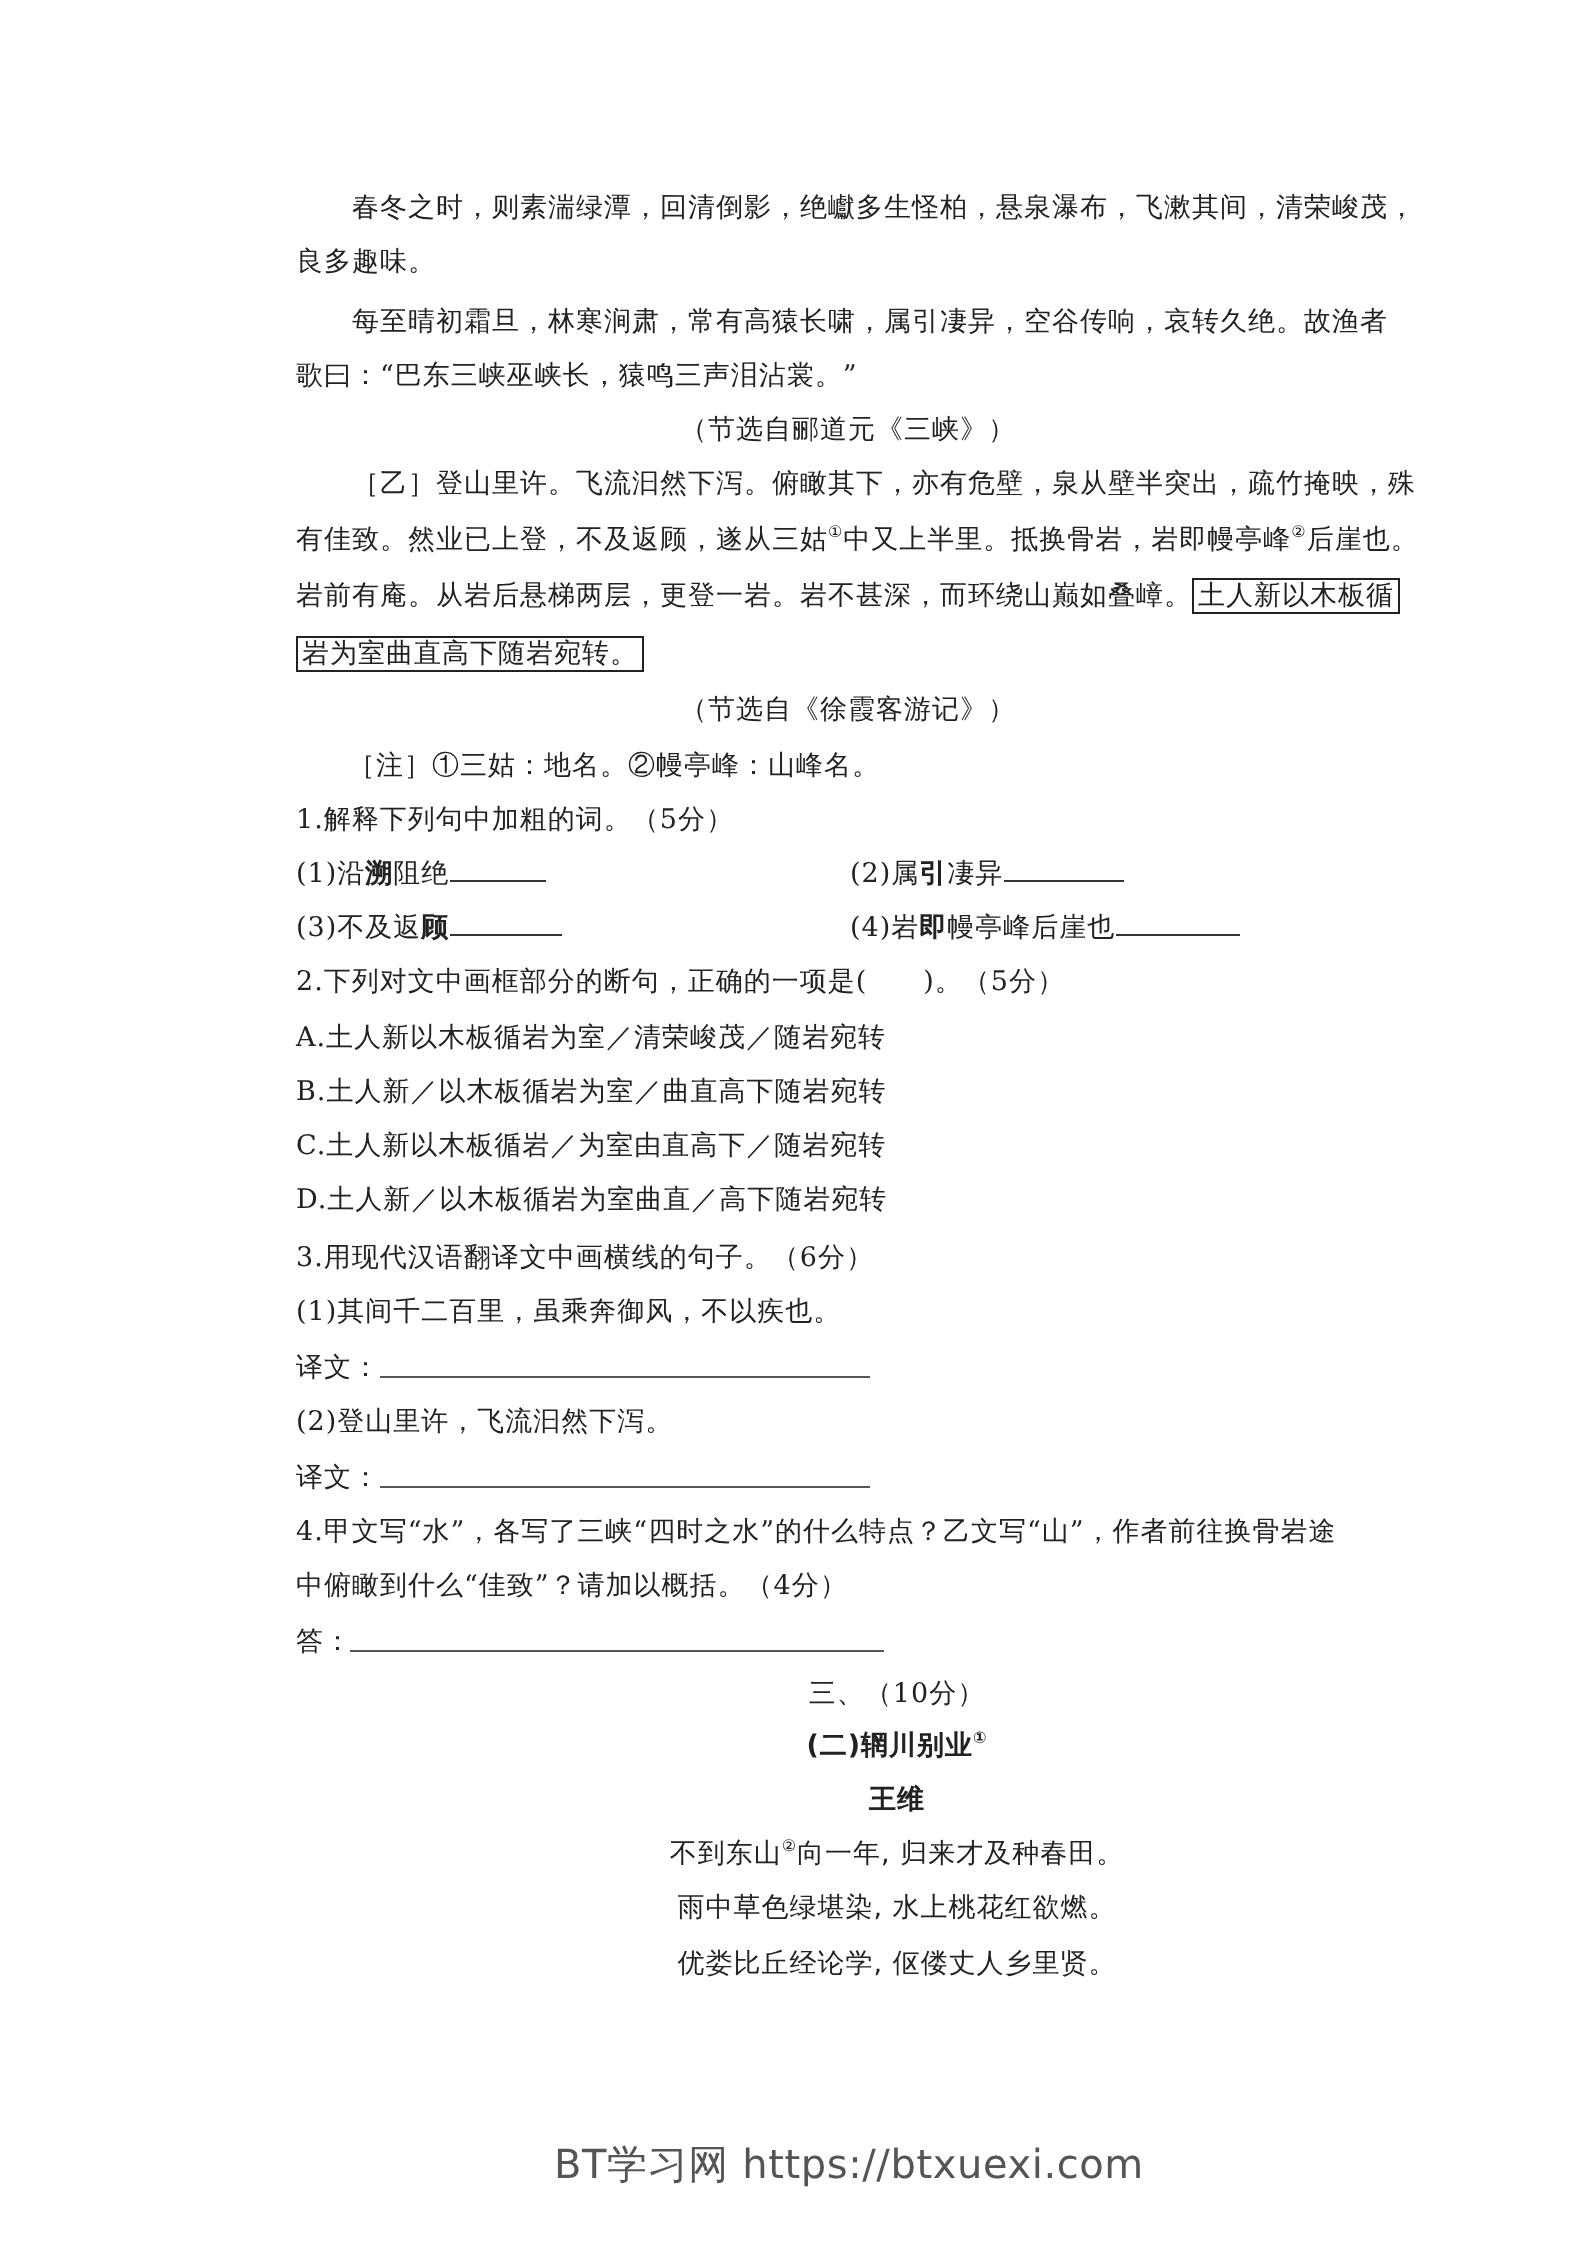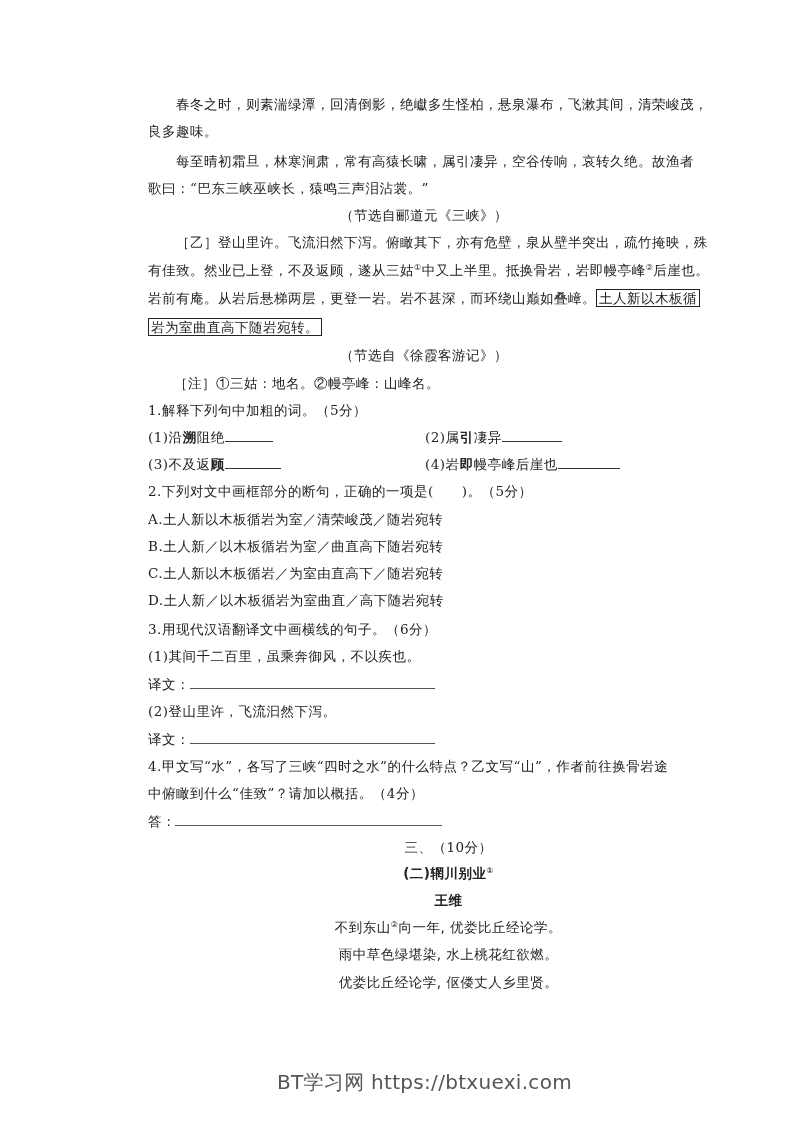--- a/index.html
+++ b/index.html
@@ -88,19 +88,19 @@
   <div class="p" style="top:780px;">中俯瞰到什么“佳致”？请加以概括。（4分）</div>
   <div class="p" style="top:808px;">答：</div>
   <div class="answer-line" style="left:147px; top:824px; width:267px;"></div>
 
   <div class="p center" style="top:834px;">三、（10分）</div>
   <div class="p center sans bold" style="top:860px;">
     <span>(二)辋川别业</span><sup>①</sup>
   </div>
   <div class="p center sans bold" style="top:887px;">王维</div>
   <div class="p center sans" style="top:914px;">
-    <span>不到东山</span><sup>②</sup><span>向一年, 优娄比丘经论学。</span>
+    <span>不到东山</span><sup>②</sup><span>向一年, 归来才及种春田。</span>
   </div>
   <div class="p center sans" style="top:941px;">雨中草色绿堪染, 水上桃花红欲燃。</div>
   <div class="p center sans" style="top:969px;">优娄比丘经论学, 伛偻丈人乡里贤。</div>
 
   <div class="footer">BT学习网 https://btxuexi.com</div>
 </div>
 
 </body></html>

